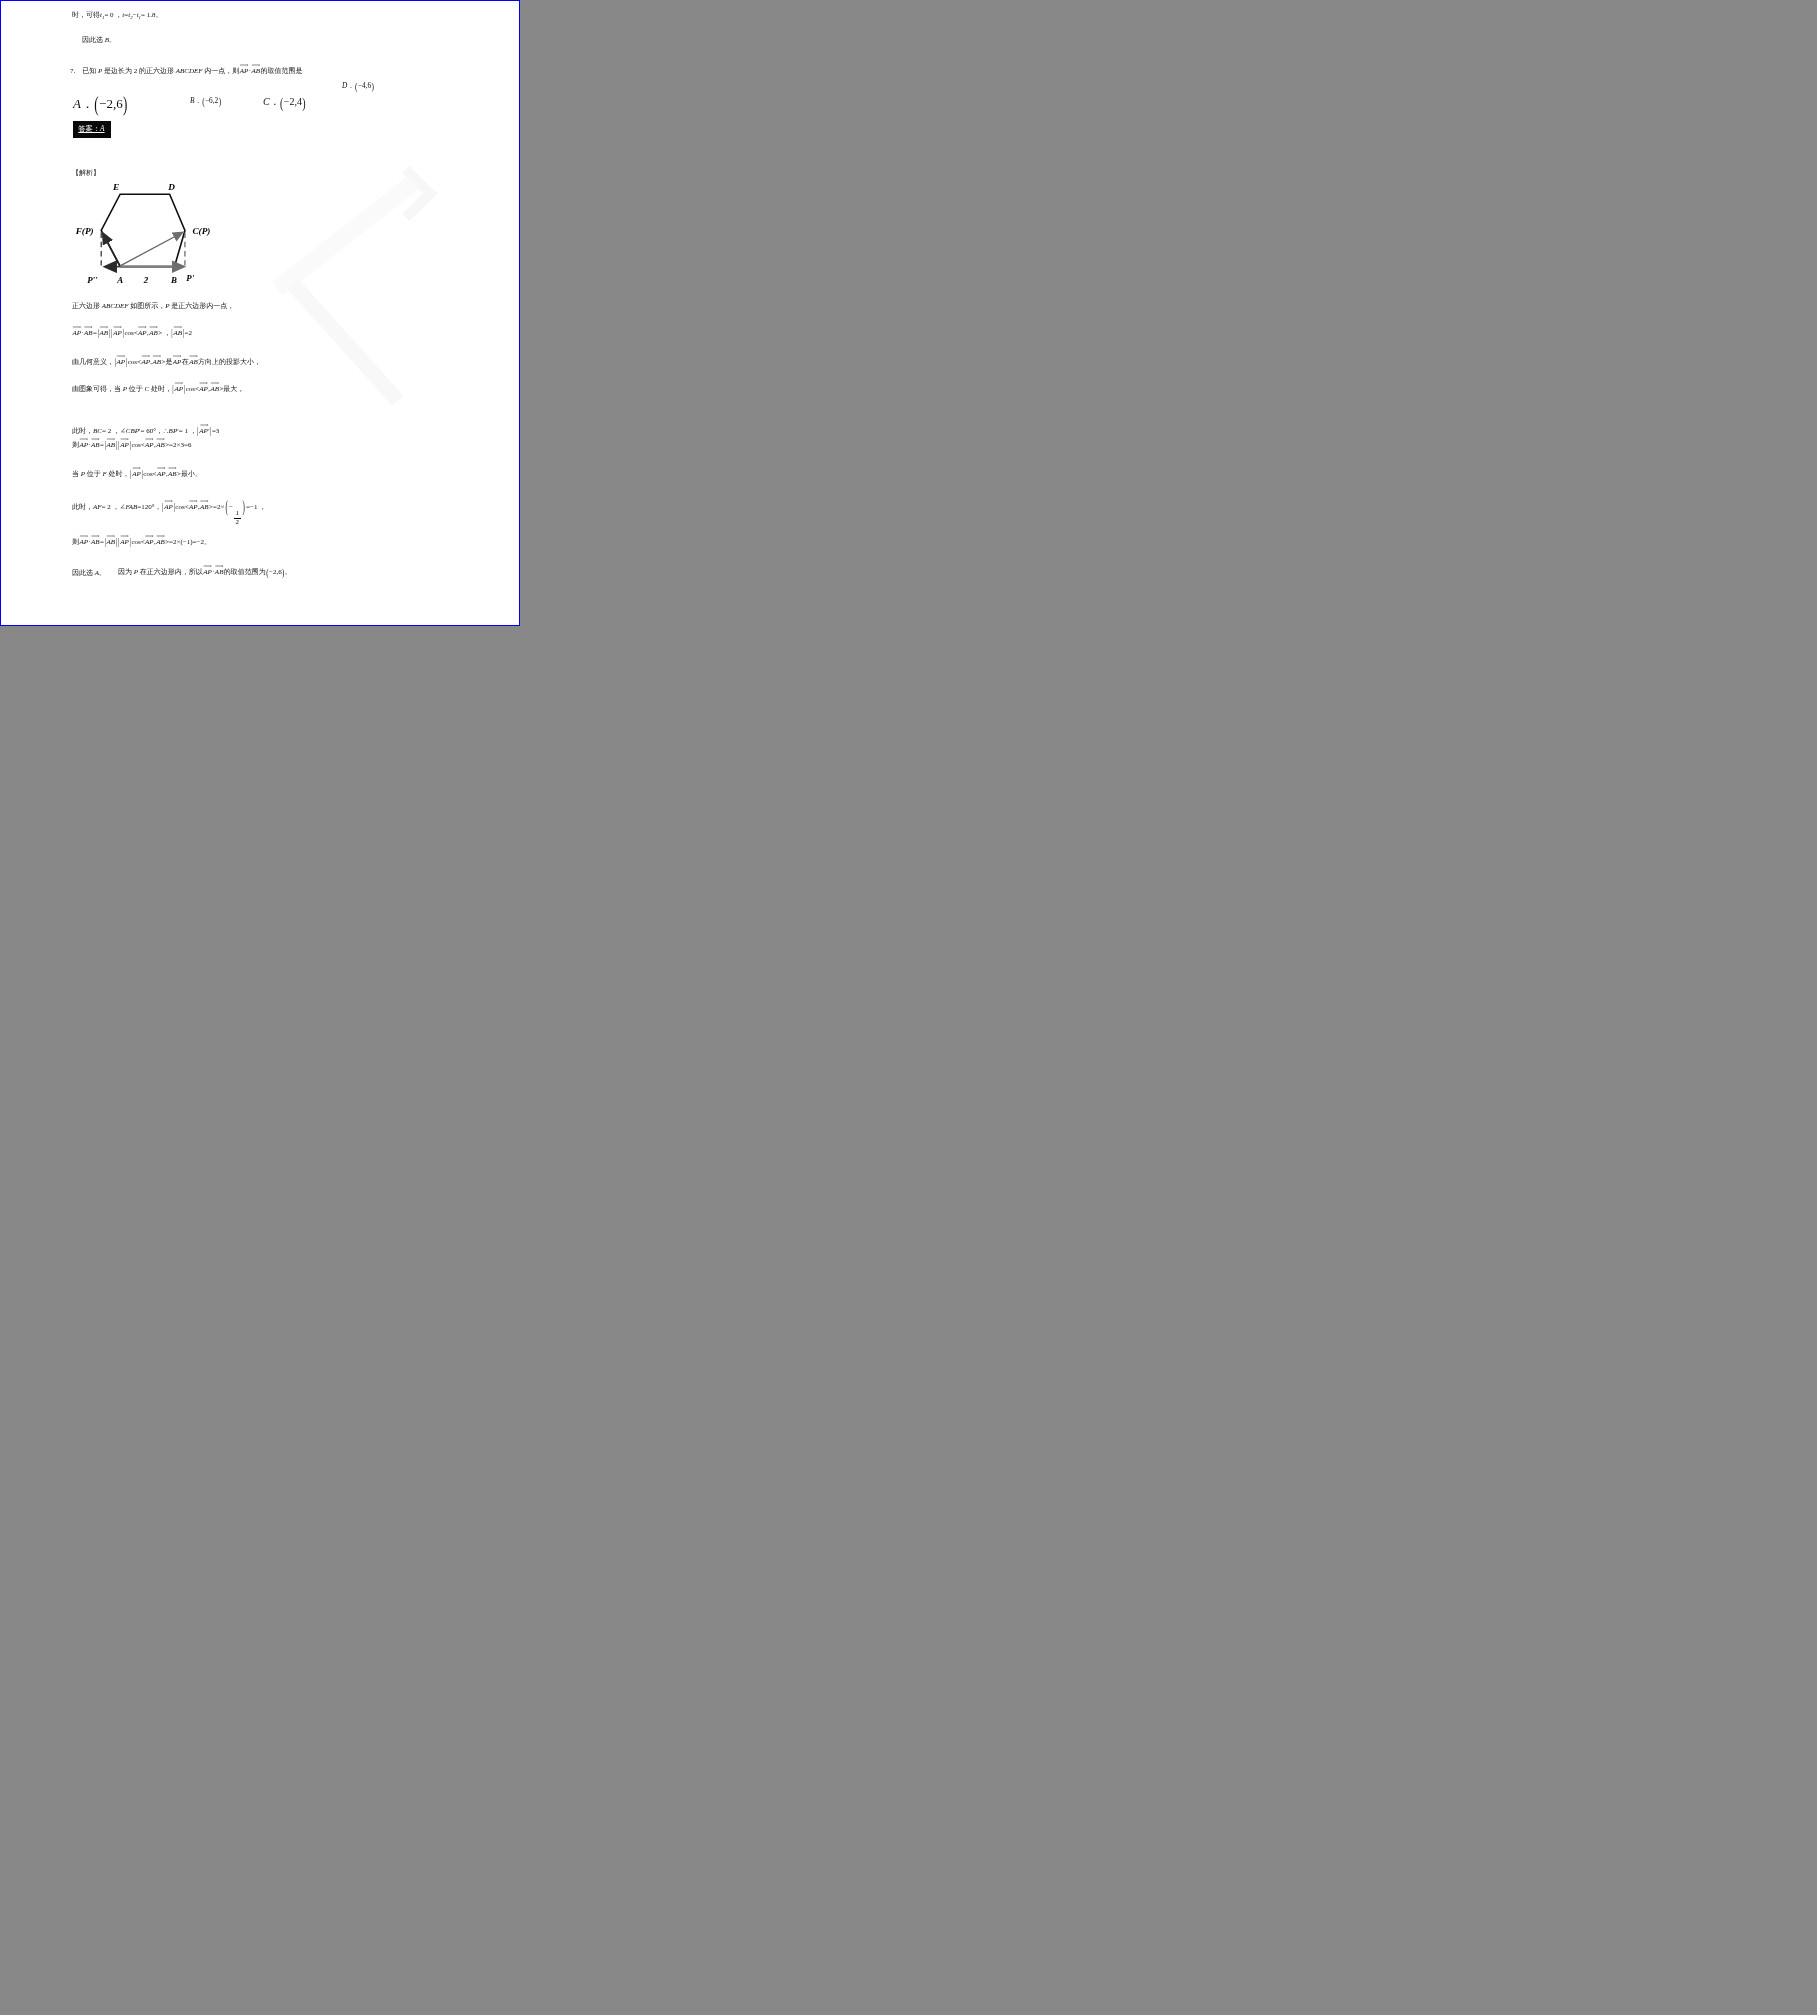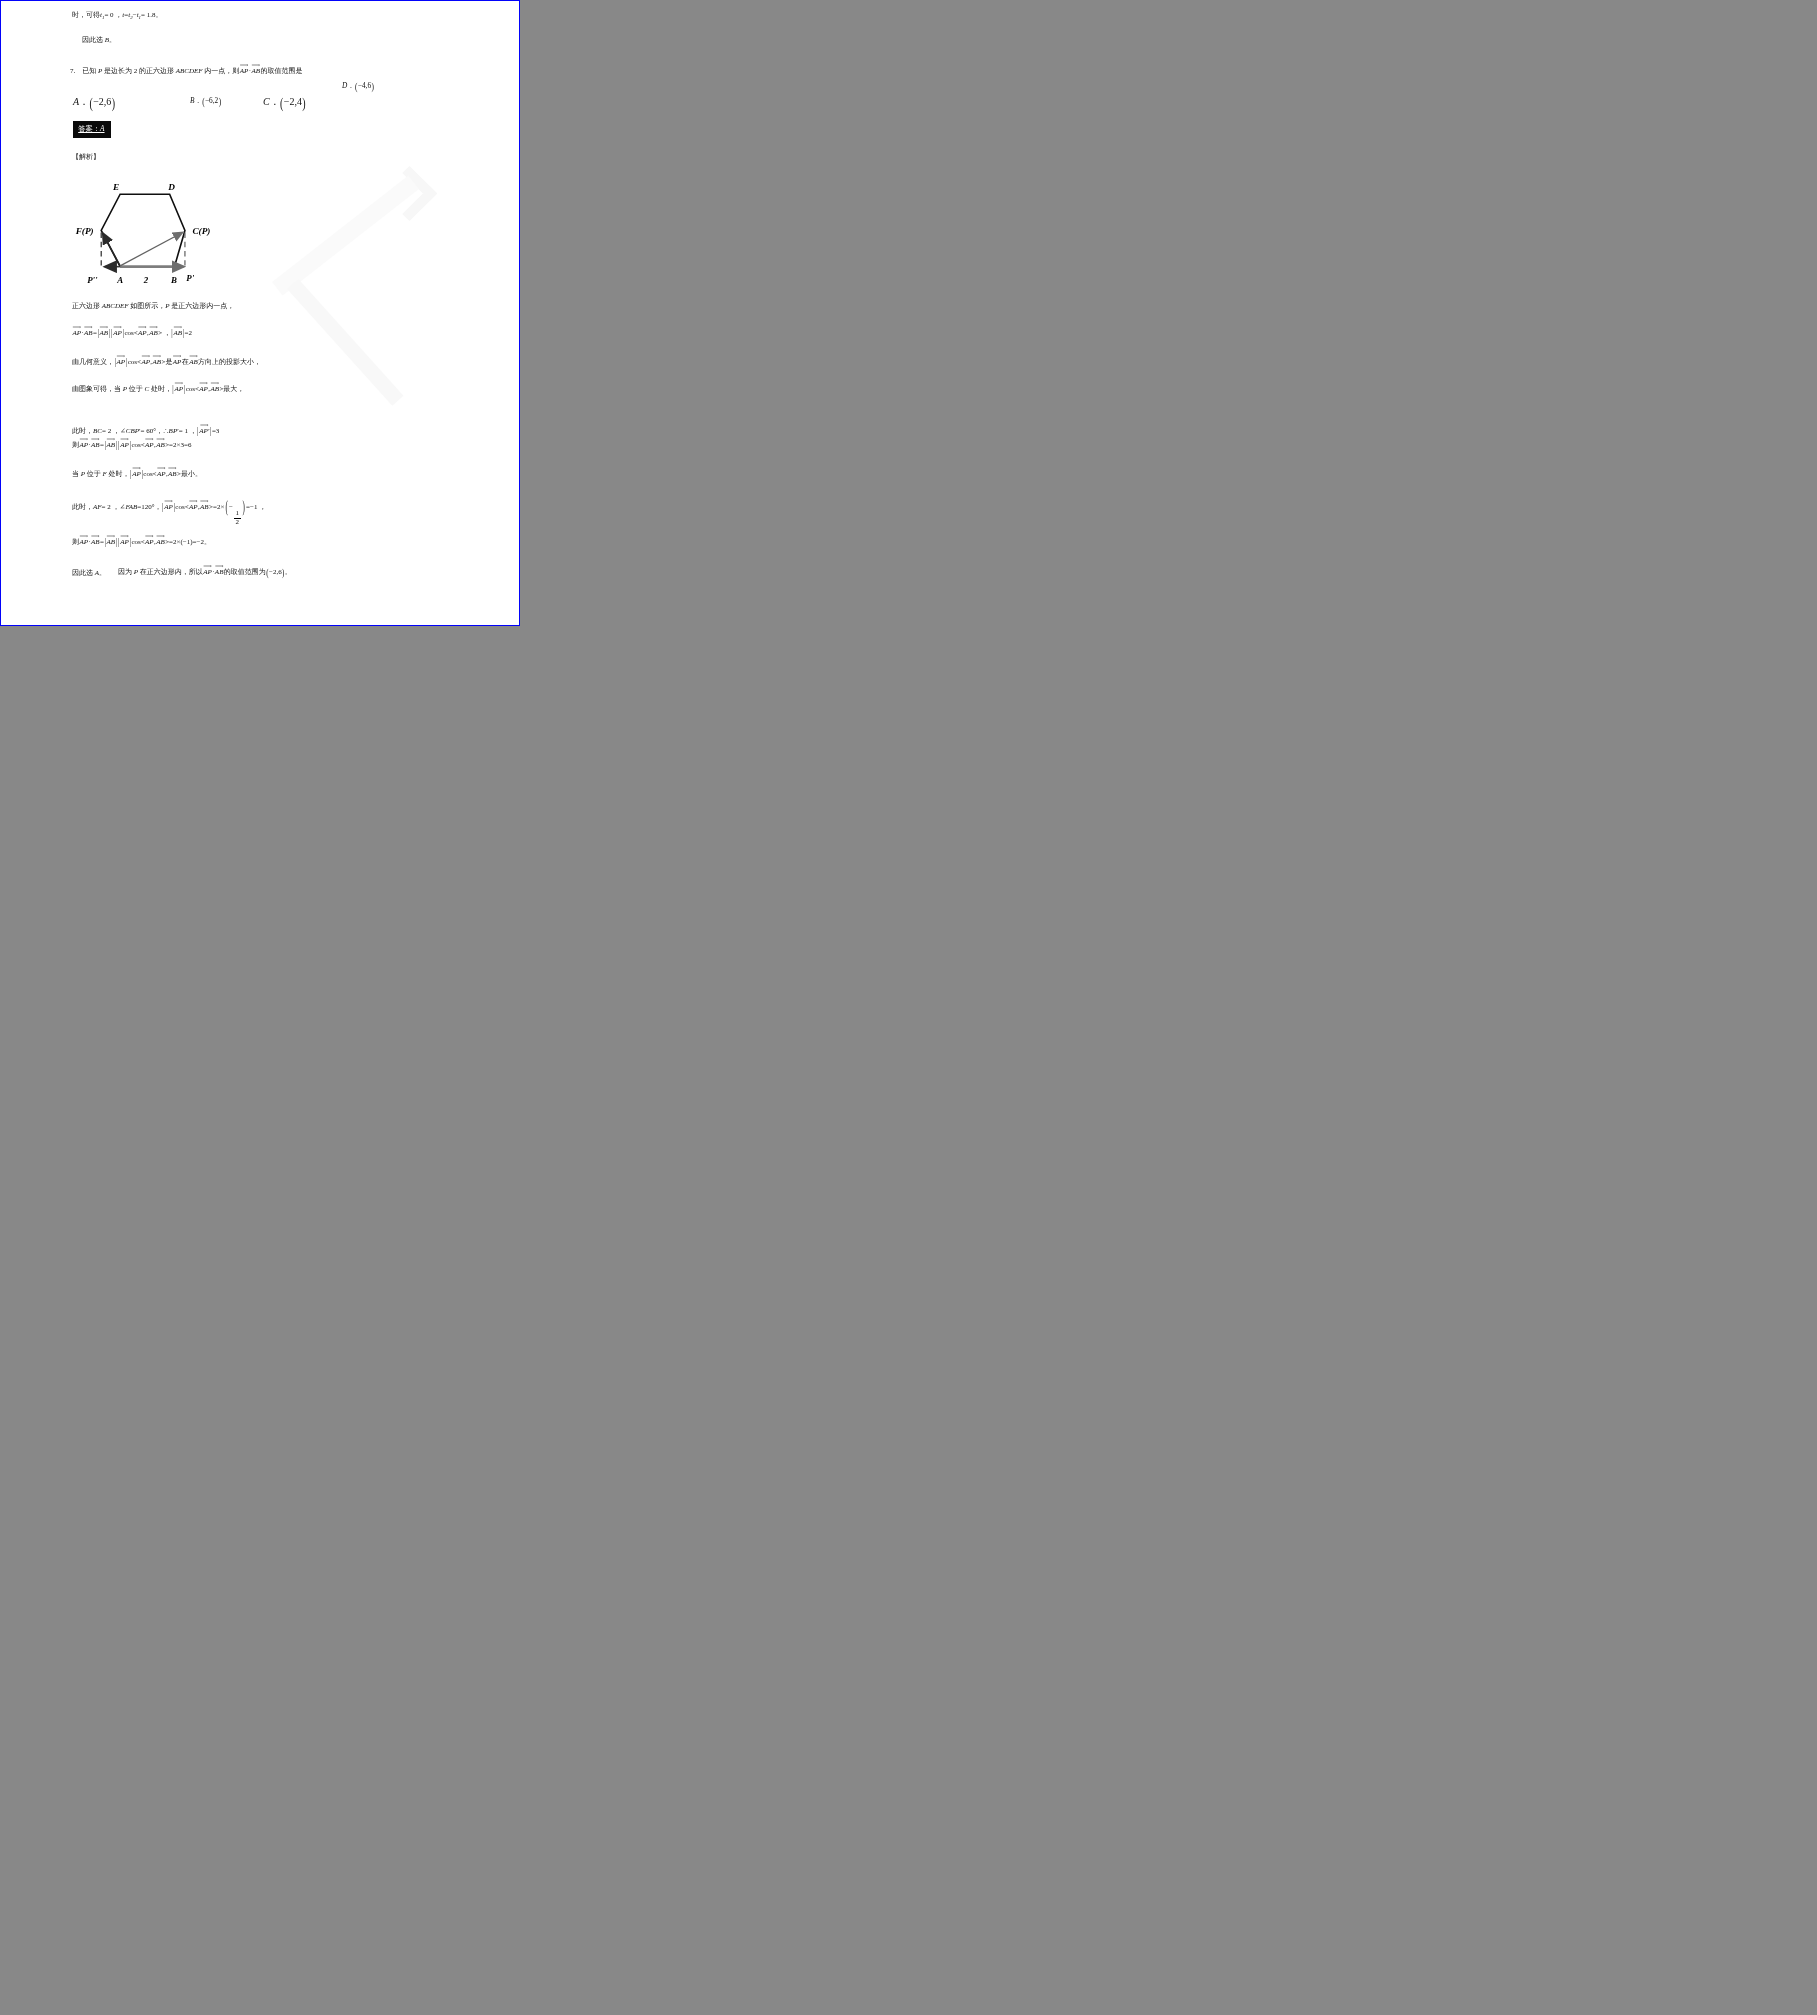--- a/index.html
+++ b/index.html
@@ -54,29 +54,29 @@
   <div class="wm wm-chev" style="left:389px;top:173px;"></div>
   <div class="wm wm-bar1" style="left:258px;top:226px;"></div>
   <div class="wm wm-bar2" style="left:266px;top:334px;"></div>
 
   <div class="line" style="top:10px;">时，可得<span class="m">t</span><sub class="m">1</sub>= 0 ，<span class="m">t</span>=<span class="m">t</span><sub class="m">2</sub>−<span class="m">t</span><sub class="m">1</sub>= 1.8。</div>
   <div class="line" style="top:35px;padding-left:10px;">因此选 <span class="m">B</span>。</div>
 
   <div class="line" style="top:66px;left:69px;">7.　已知 <span class="m">P</span> 是边长为 2 的正六边形 <span class="m">ABCDEF</span> 内一点，则<span class="vec"><span class="arr">⟶</span><span class="m">AP</span></span>·<span class="vec"><span class="arr">⟶</span><span class="m">AB</span></span>的取值范围是</div>
 
   <div>
-    <div class="line" style="top:95px;left:72px;font-size:10px;"><span class="m">A</span>．<span class="pbig">(</span>−2,6<span class="pbig">)</span></div>
+    <div class="line" style="top:95px;left:72px;font-size:13px;"><span class="m">A</span>．<span class="pbig">(</span>−2,6<span class="pbig">)</span></div>
     <div class="line" style="top:95px;left:162px;font-size:7.3px;margin-left:27px;"><span class="m">B</span>．<span class="pbig">(</span>−6,2<span class="pbig">)</span></div>
     <div class="line" style="top:95px;left:262px;font-size:10px;"><span class="m">C</span>．<span class="pbig">(</span>−2,4<span class="pbig">)</span></div>
     <div class="line" style="top:80px;left:341px;font-size:7.3px;"><span class="m">D</span>．<span class="pbig">(</span>−4,6<span class="pbig">)</span></div>
   </div>
 
   <div class="answer-box">答案：<span class="m">A</span></div>
 
-  <div class="line" style="top:152px;">【解析】</div>
+  <div class="line" style="top:168px;">【解析】</div>
 
   <svg class="diagram" width="161" height="121" viewBox="0 0 400 300">
     <defs>
       <marker id="mDark" markerWidth="9" markerHeight="8" refX="7.5" refY="4" orient="auto">
         <path d="M0,0 L9,4 L0,8 z" fill="#2b2b2b"></path>
       </marker>
       <marker id="mGrey" markerWidth="9" markerHeight="8" refX="7.5" refY="4" orient="auto">
         <path d="M0,0 L9,4 L0,8 z" fill="#6e6e6e"></path>
       </marker>
     </defs>

